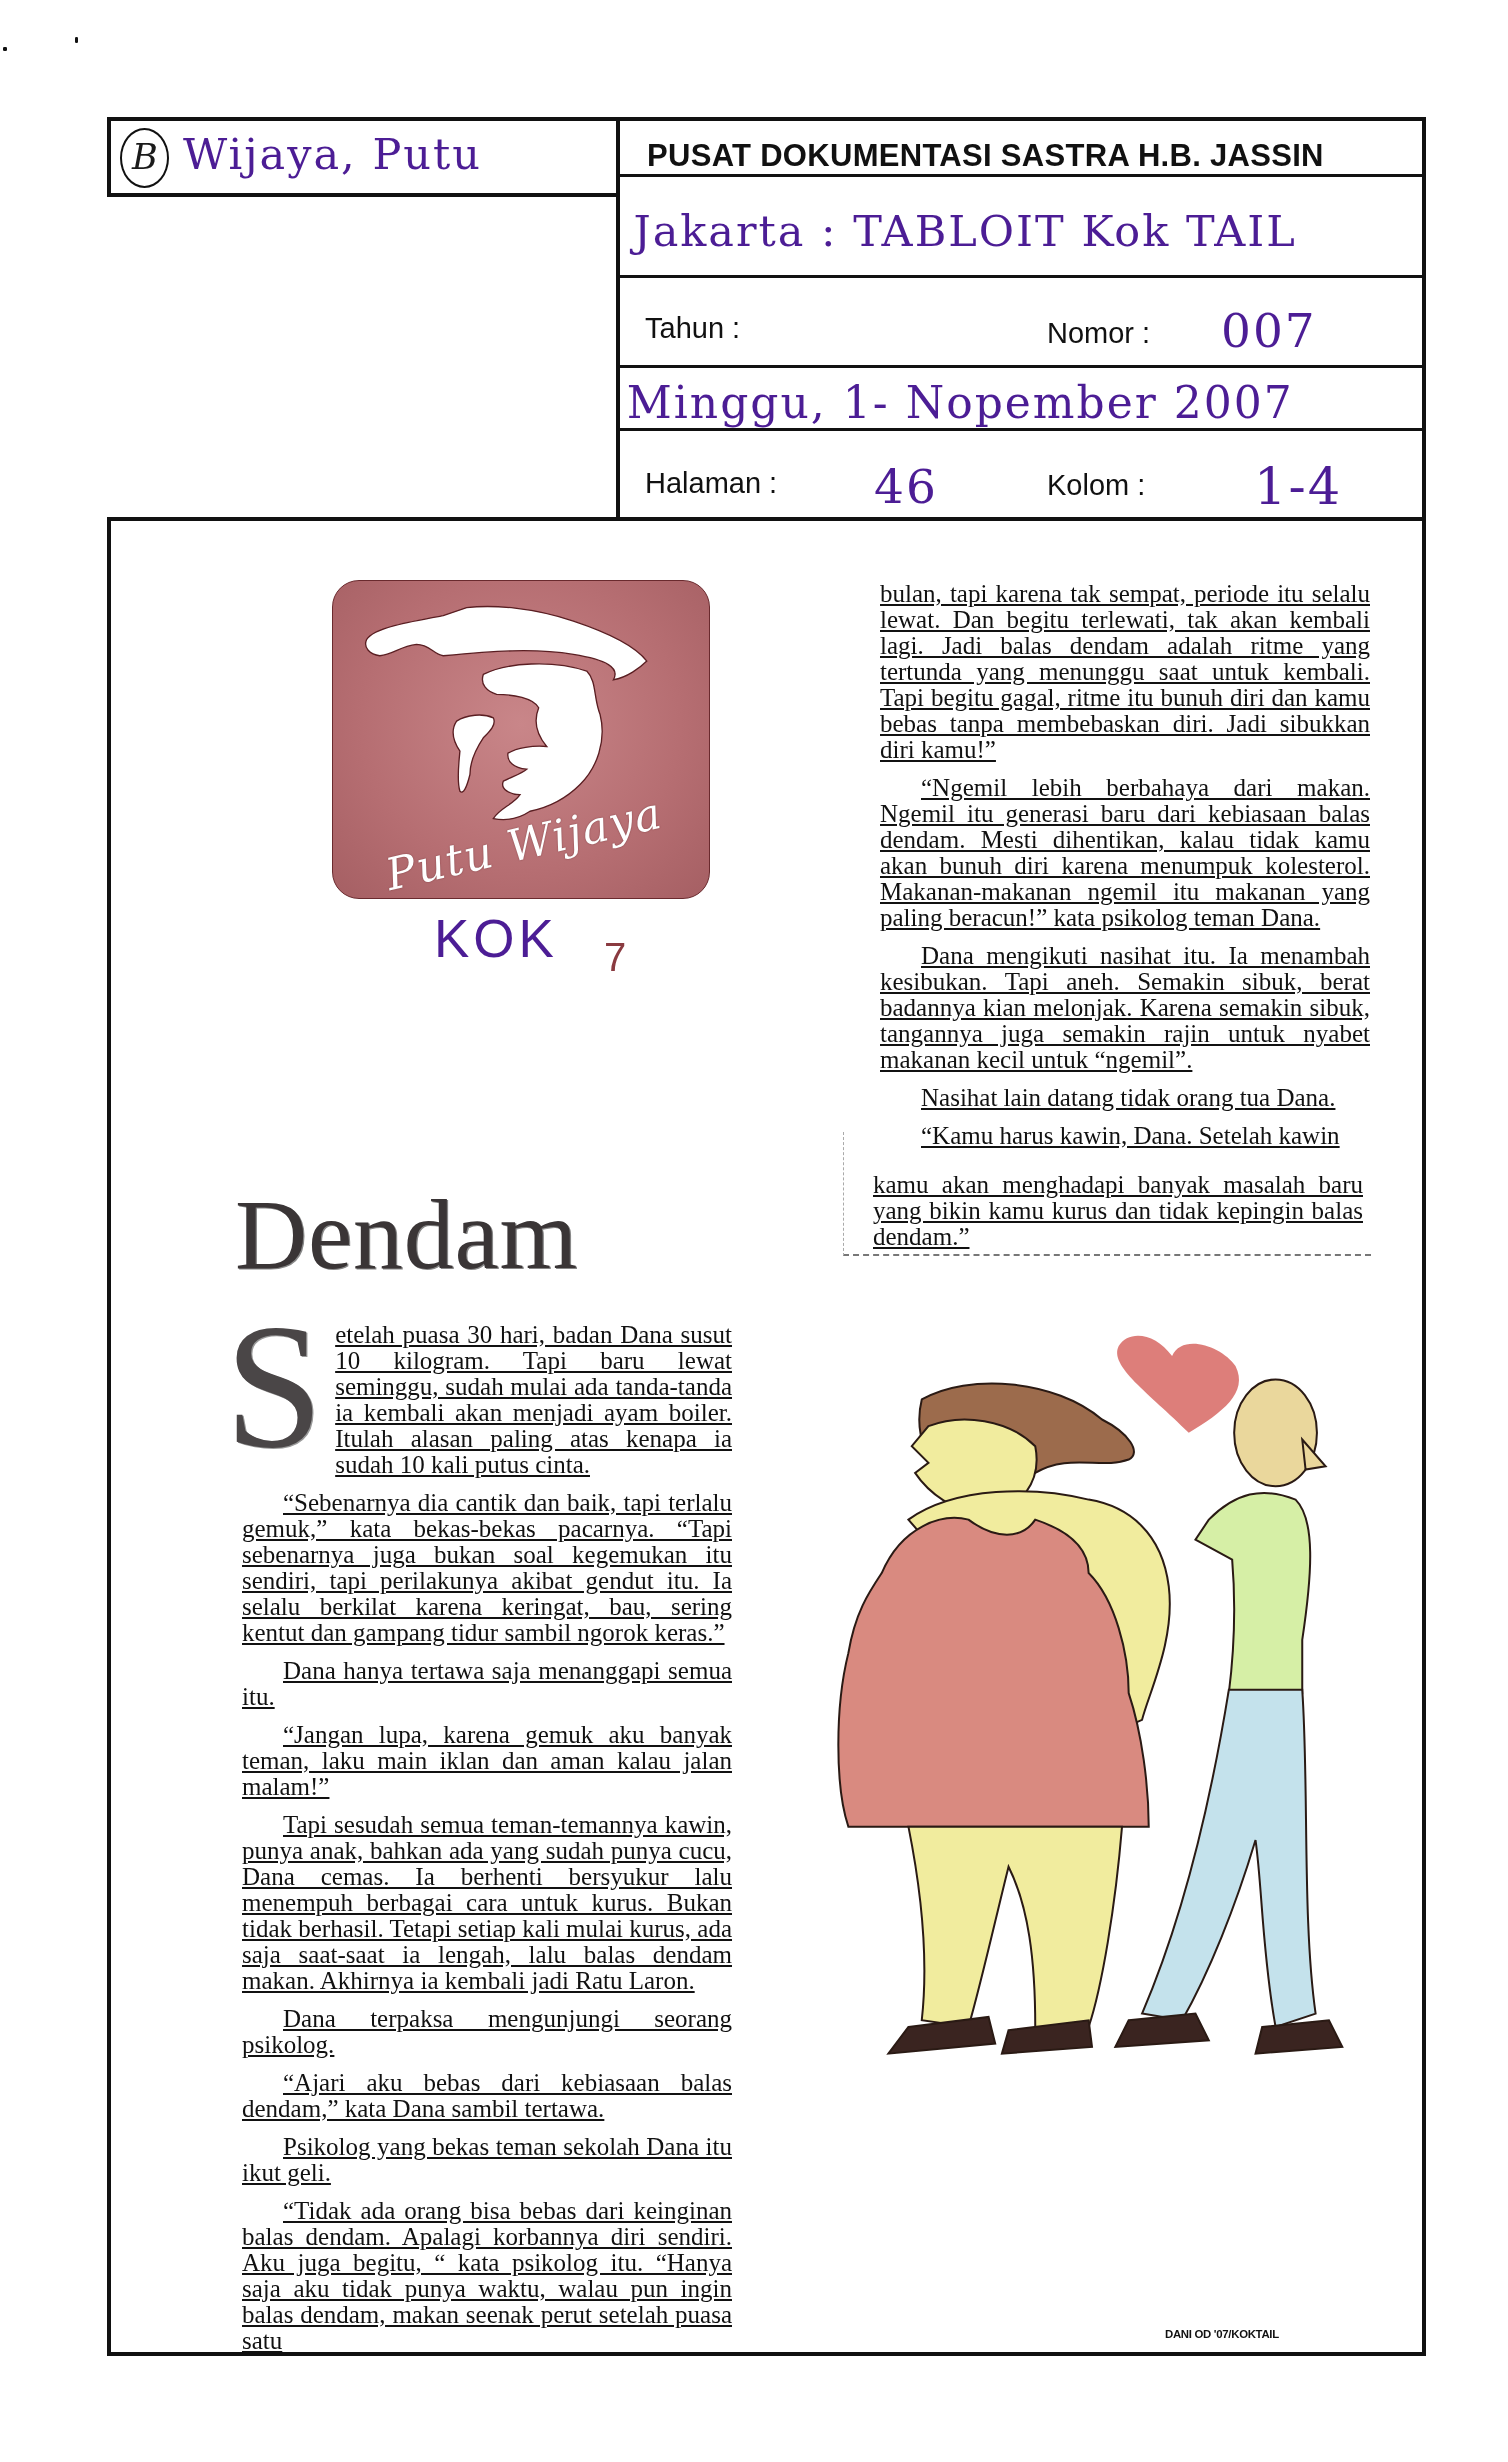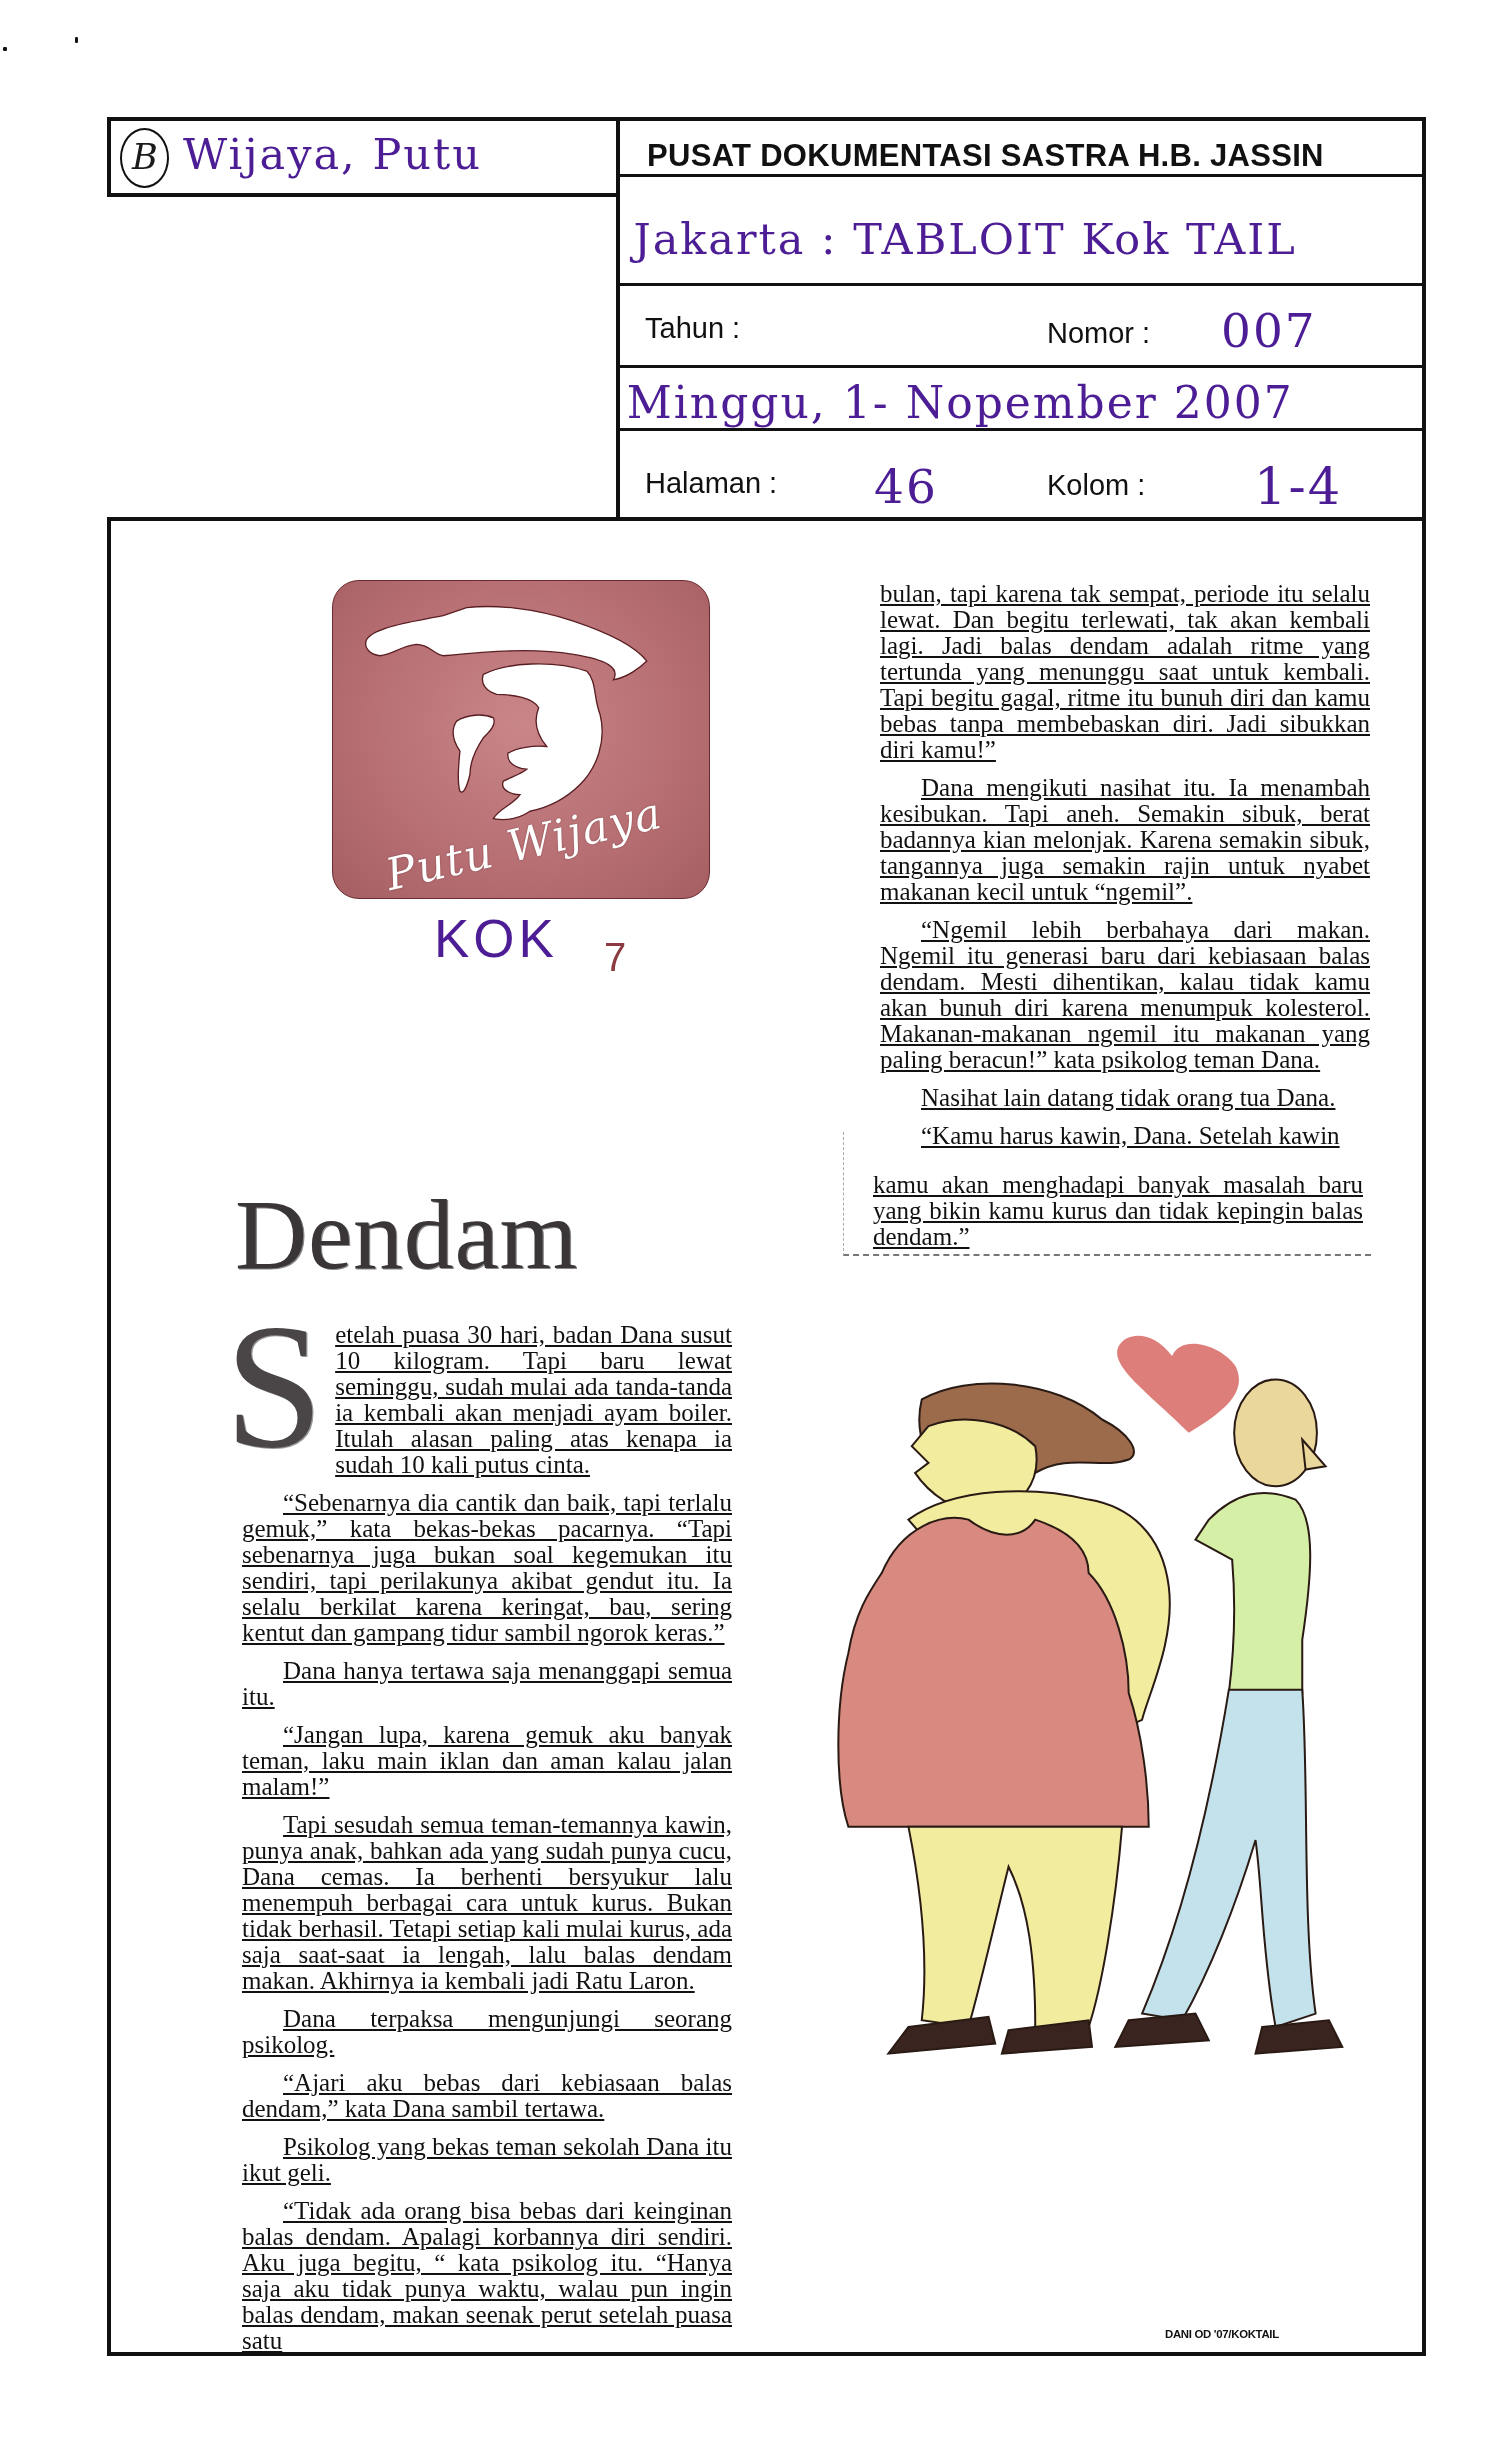--- a/index.html
+++ b/index.html
@@ -52,21 +52,21 @@
 
 <div class="abs hdr-left">
   <div class="circle-b">B</div>
   <div class="hand" style="left:72px;top:8px;font-size:43px;">Wijaya, Putu</div>
 </div>
 
 <div class="abs hdr-right">
   <div class="hrow" style="top:0;height:56px;">
     <div class="print-title">PUSAT DOKUMENTASI SASTRA H.B. JASSIN</div>
   </div>
-  <div class="hrow" style="top:80px;height:85px;">
+  <div class="hrow" style="top:72px;height:85px;">
     <div class="hand" style="left:13.4px;top:13.4px;font-size:43px;">Jakarta : TABLOIT Kok TAIL</div>
   </div>
   <div class="hrow" style="top:167px;height:80px;">
     <div class="print-label" style="left:25px;top:24px;">Tahun :</div>
     <div class="print-label" style="left:174px;top:24px;"></div>
     <div class="print-label" style="left:427px;top:29px;">Nomor :</div>
     <div class="hand" style="left:601px;top:14.7px;font-size:47px;">007</div>
   </div>
   <div class="hrow" style="top:247px;height:63px;">
     <div class="hand" style="left:6.7px;top:9.3px;font-size:44px;">Minggu, 1- Nopember 2007</div>
@@ -104,22 +104,22 @@
   <p>“Jangan lupa, karena gemuk aku banyak teman, laku main iklan dan aman kalau jalan malam!”</p>
   <p>Tapi sesudah semua teman-temannya kawin, punya anak, bahkan ada yang sudah punya cucu, Dana cemas. Ia berhenti bersyukur lalu menempuh berbagai cara untuk kurus. Bukan tidak berhasil. Tetapi setiap kali mulai kurus, ada saja saat-saat ia lengah, lalu balas dendam makan. Akhirnya ia kembali jadi Ratu Laron.</p>
   <p>Dana terpaksa mengunjungi seorang psikolog.</p>
   <p>“Ajari aku bebas dari kebiasaan balas dendam,” kata Dana sambil tertawa.</p>
   <p>Psikolog yang bekas teman sekolah Dana itu ikut geli.</p>
   <p>“Tidak ada orang bisa bebas dari keinginan balas dendam. Apalagi korbannya diri sendiri. Aku juga begitu, “ kata psikolog itu. “Hanya saja aku tidak punya waktu, walau pun ingin balas dendam, makan seenak perut setelah puasa satu</p>
 </div>
 
 <div class="abs col right-col">
   <p class="noindent">bulan, tapi karena tak sempat, periode itu selalu lewat. Dan begitu terlewati, tak akan kembali lagi. Jadi balas dendam adalah ritme yang tertunda yang menunggu saat untuk kembali. Tapi begitu gagal, ritme itu bunuh diri dan kamu bebas tanpa membebaskan diri. Jadi sibukkan diri kamu!”</p>
+  <p>“Ngemil lebih berbahaya dari makan. Ngemil itu generasi baru dari kebiasaan balas dendam. Mesti dihentikan, kalau tidak kamu akan bunuh diri karena menumpuk kolesterol. Makanan-makanan ngemil itu makanan yang paling beracun!” kata psikolog teman Dana.</p>
   <p>Dana mengikuti nasihat itu. Ia menambah kesibukan. Tapi aneh. Semakin sibuk, berat badannya kian melonjak. Karena semakin sibuk, tangannya juga semakin rajin untuk nyabet makanan kecil untuk “ngemil”.</p>
-  <p>“Ngemil lebih berbahaya dari makan. Ngemil itu generasi baru dari kebiasaan balas dendam. Mesti dihentikan, kalau tidak kamu akan bunuh diri karena menumpuk kolesterol. Makanan-makanan ngemil itu makanan yang paling beracun!” kata psikolog teman Dana.</p>
   <p>Nasihat lain datang tidak orang tua Dana.</p>
   <p>“Kamu harus kawin, Dana. Setelah kawin</p>
 </div>
 <div class="abs paste-box"></div>
 <div class="abs col right-col-2">
   <p class="noindent">kamu akan menghadapi banyak masalah baru yang bikin kamu kurus dan tidak kepingin balas dendam.”</p>
 </div>
 
 <div class="abs illus">
   <svg width="534" height="1002" viewBox="0 0 800 1500">

